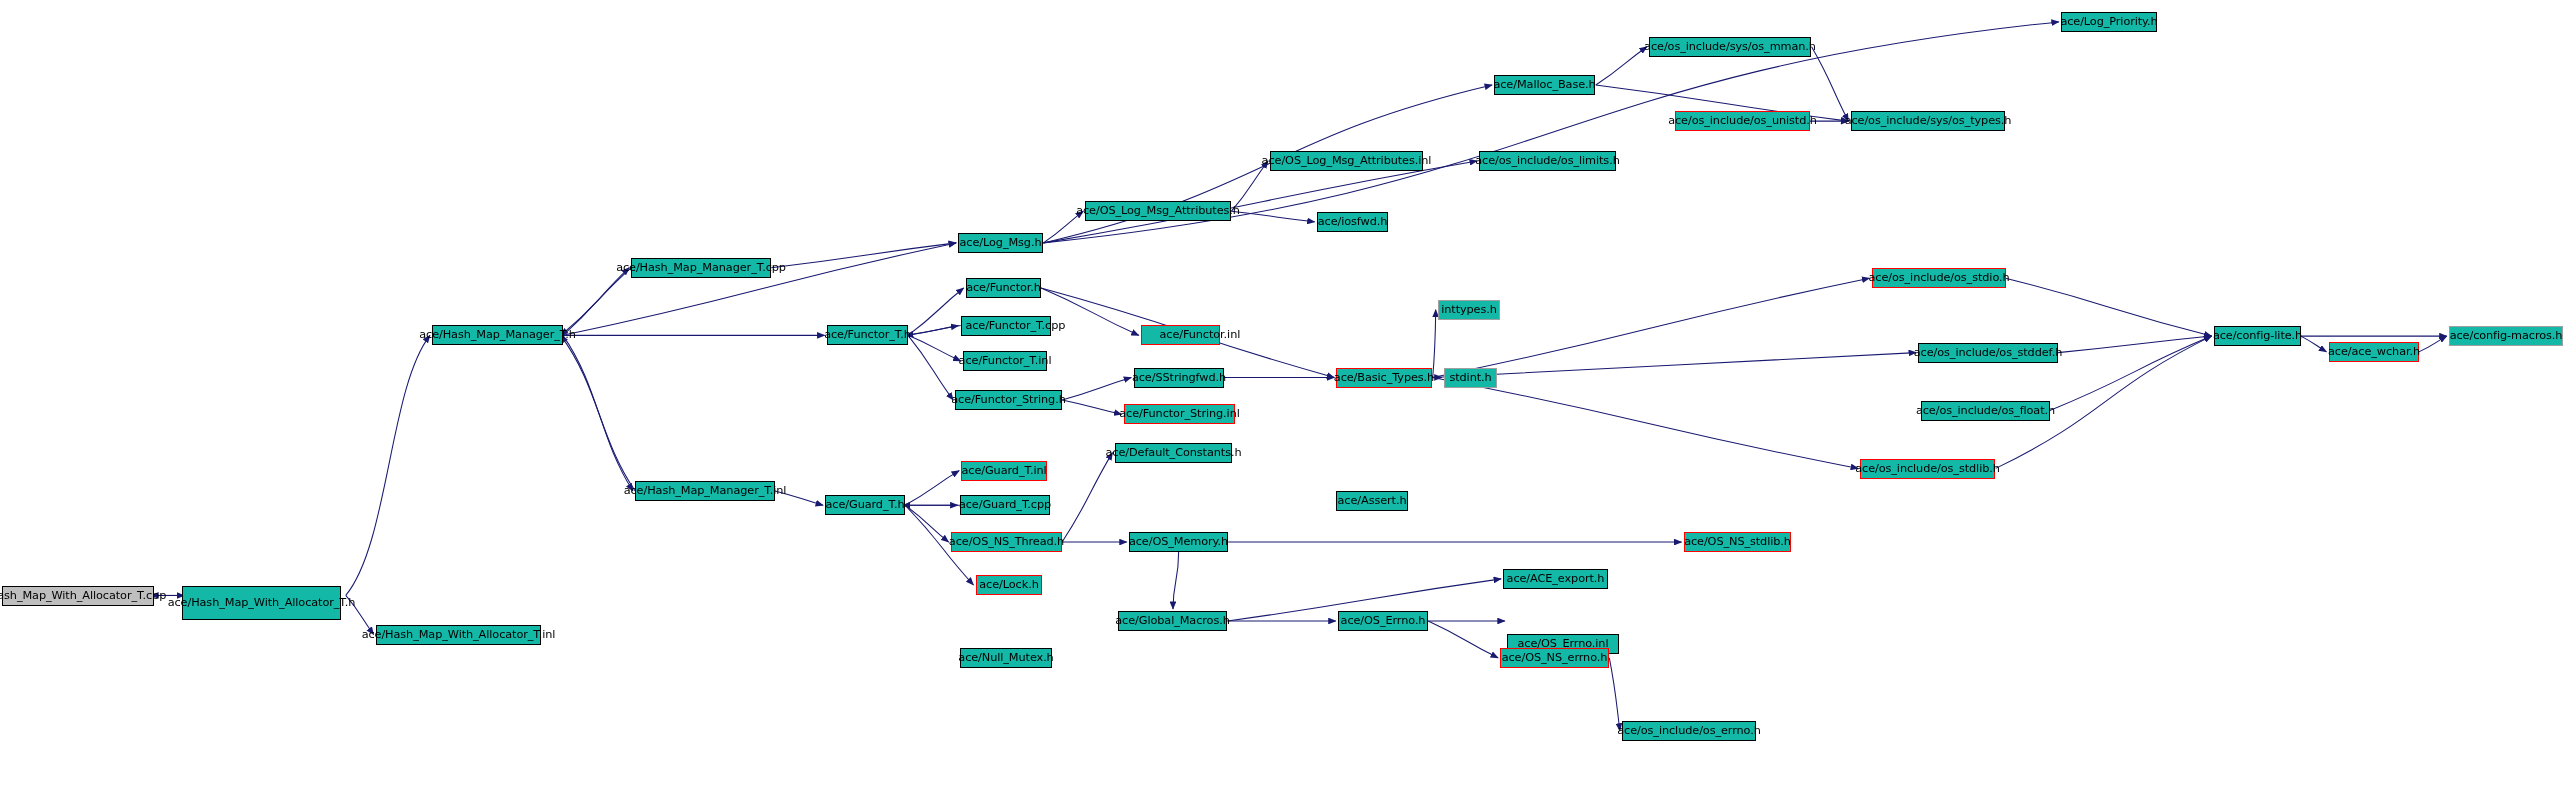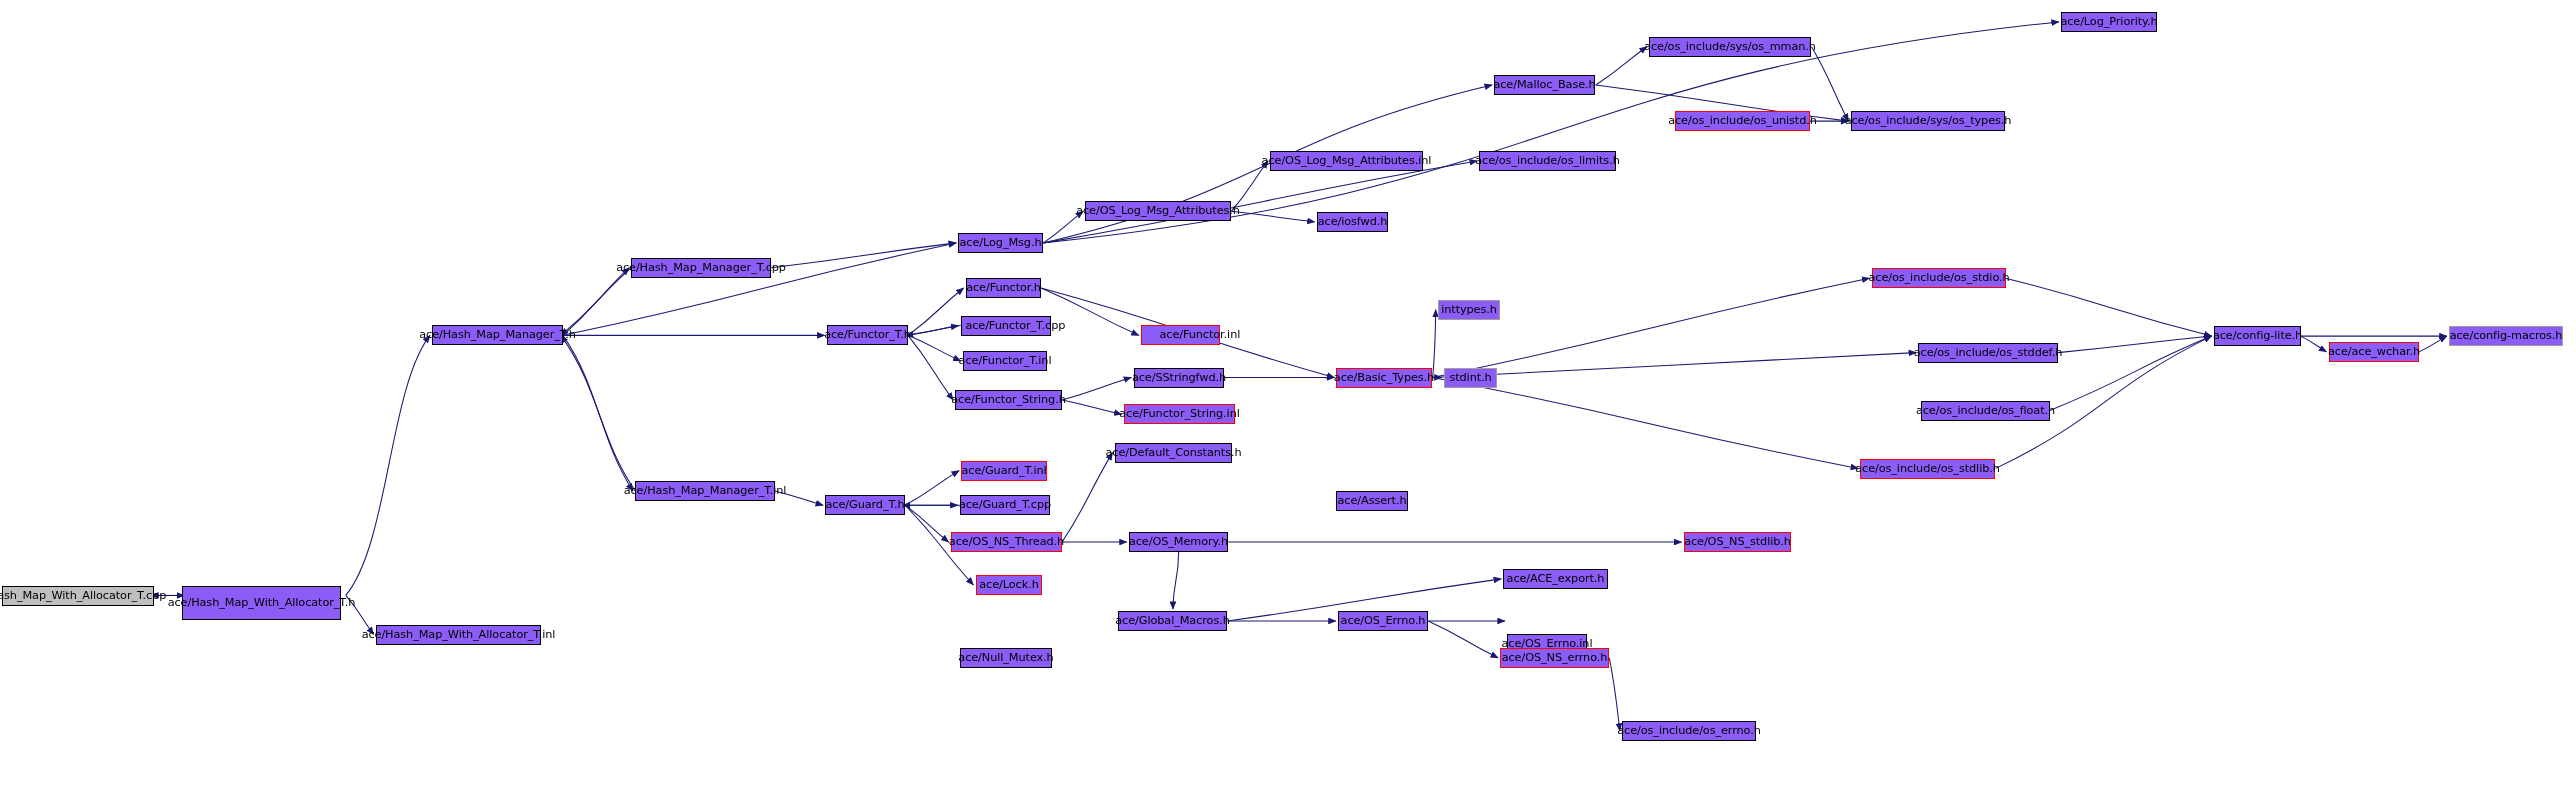--- a/index.html
+++ b/index.html
@@ -9,21 +9,21 @@
     height:806px;
     background:#ffffff;
     font-family:"DejaVu Sans","Liberation Sans",sans-serif;
     overflow:hidden;
   }
   #edges{position:absolute;left:0;top:0;width:2576px;height:806px;}
   .node{
     position:absolute;
     box-sizing:border-box;
     border:0.8px solid #000000;
-    background:#8b5cf6;
+    background:#14b8a6;
     color:#000000;
     font-size:11.3px;
     line-height:1;
     display:flex;
     align-items:center;
     justify-content:center;
     white-space:nowrap;
     letter-spacing:-0.1px;
     padding:0 5.3px;
     z-index:5;
@@ -171,21 +171,21 @@
     </div>
     <div class="node" style="left: 1118px; top: 611px; width: 109px; height: 19.5px;">
       <span>ace/Global_Macros.h</span>
     </div>
     <div class="node" style="left: 960px; top: 648px; width: 92px; height: 19.5px;">
       <span>ace/Null_Mutex.h</span>
     </div>
     <div class="node" style="left: 1338px; top: 611px; width: 90px; height: 19.5px;">
       <span>ace/OS_Errno.h</span>
     </div>
-    <div class="node" style="left: 1507px; top: 634px; width: 80px; height: 19.5px;">
+    <div class="node" style="left: 1507px; top: 634px; width: 112px; height: 19.5px;">
       <span>ace/OS_Errno.inl</span>
     </div>
     <div class="node red" style="left: 1500px; top: 648px; width: 109px; height: 19.5px;">
       <span>ace/OS_NS_errno.h</span>
     </div>
     <div class="node" style="left: 1503px; top: 569px; width: 105px; height: 19.5px;">
       <span>ace/ACE_export.h</span>
     </div>
     <div class="node red" style="left: 1684px; top: 532px; width: 107px; height: 19.5px;">
       <span>ace/OS_NS_stdlib.h</span>

